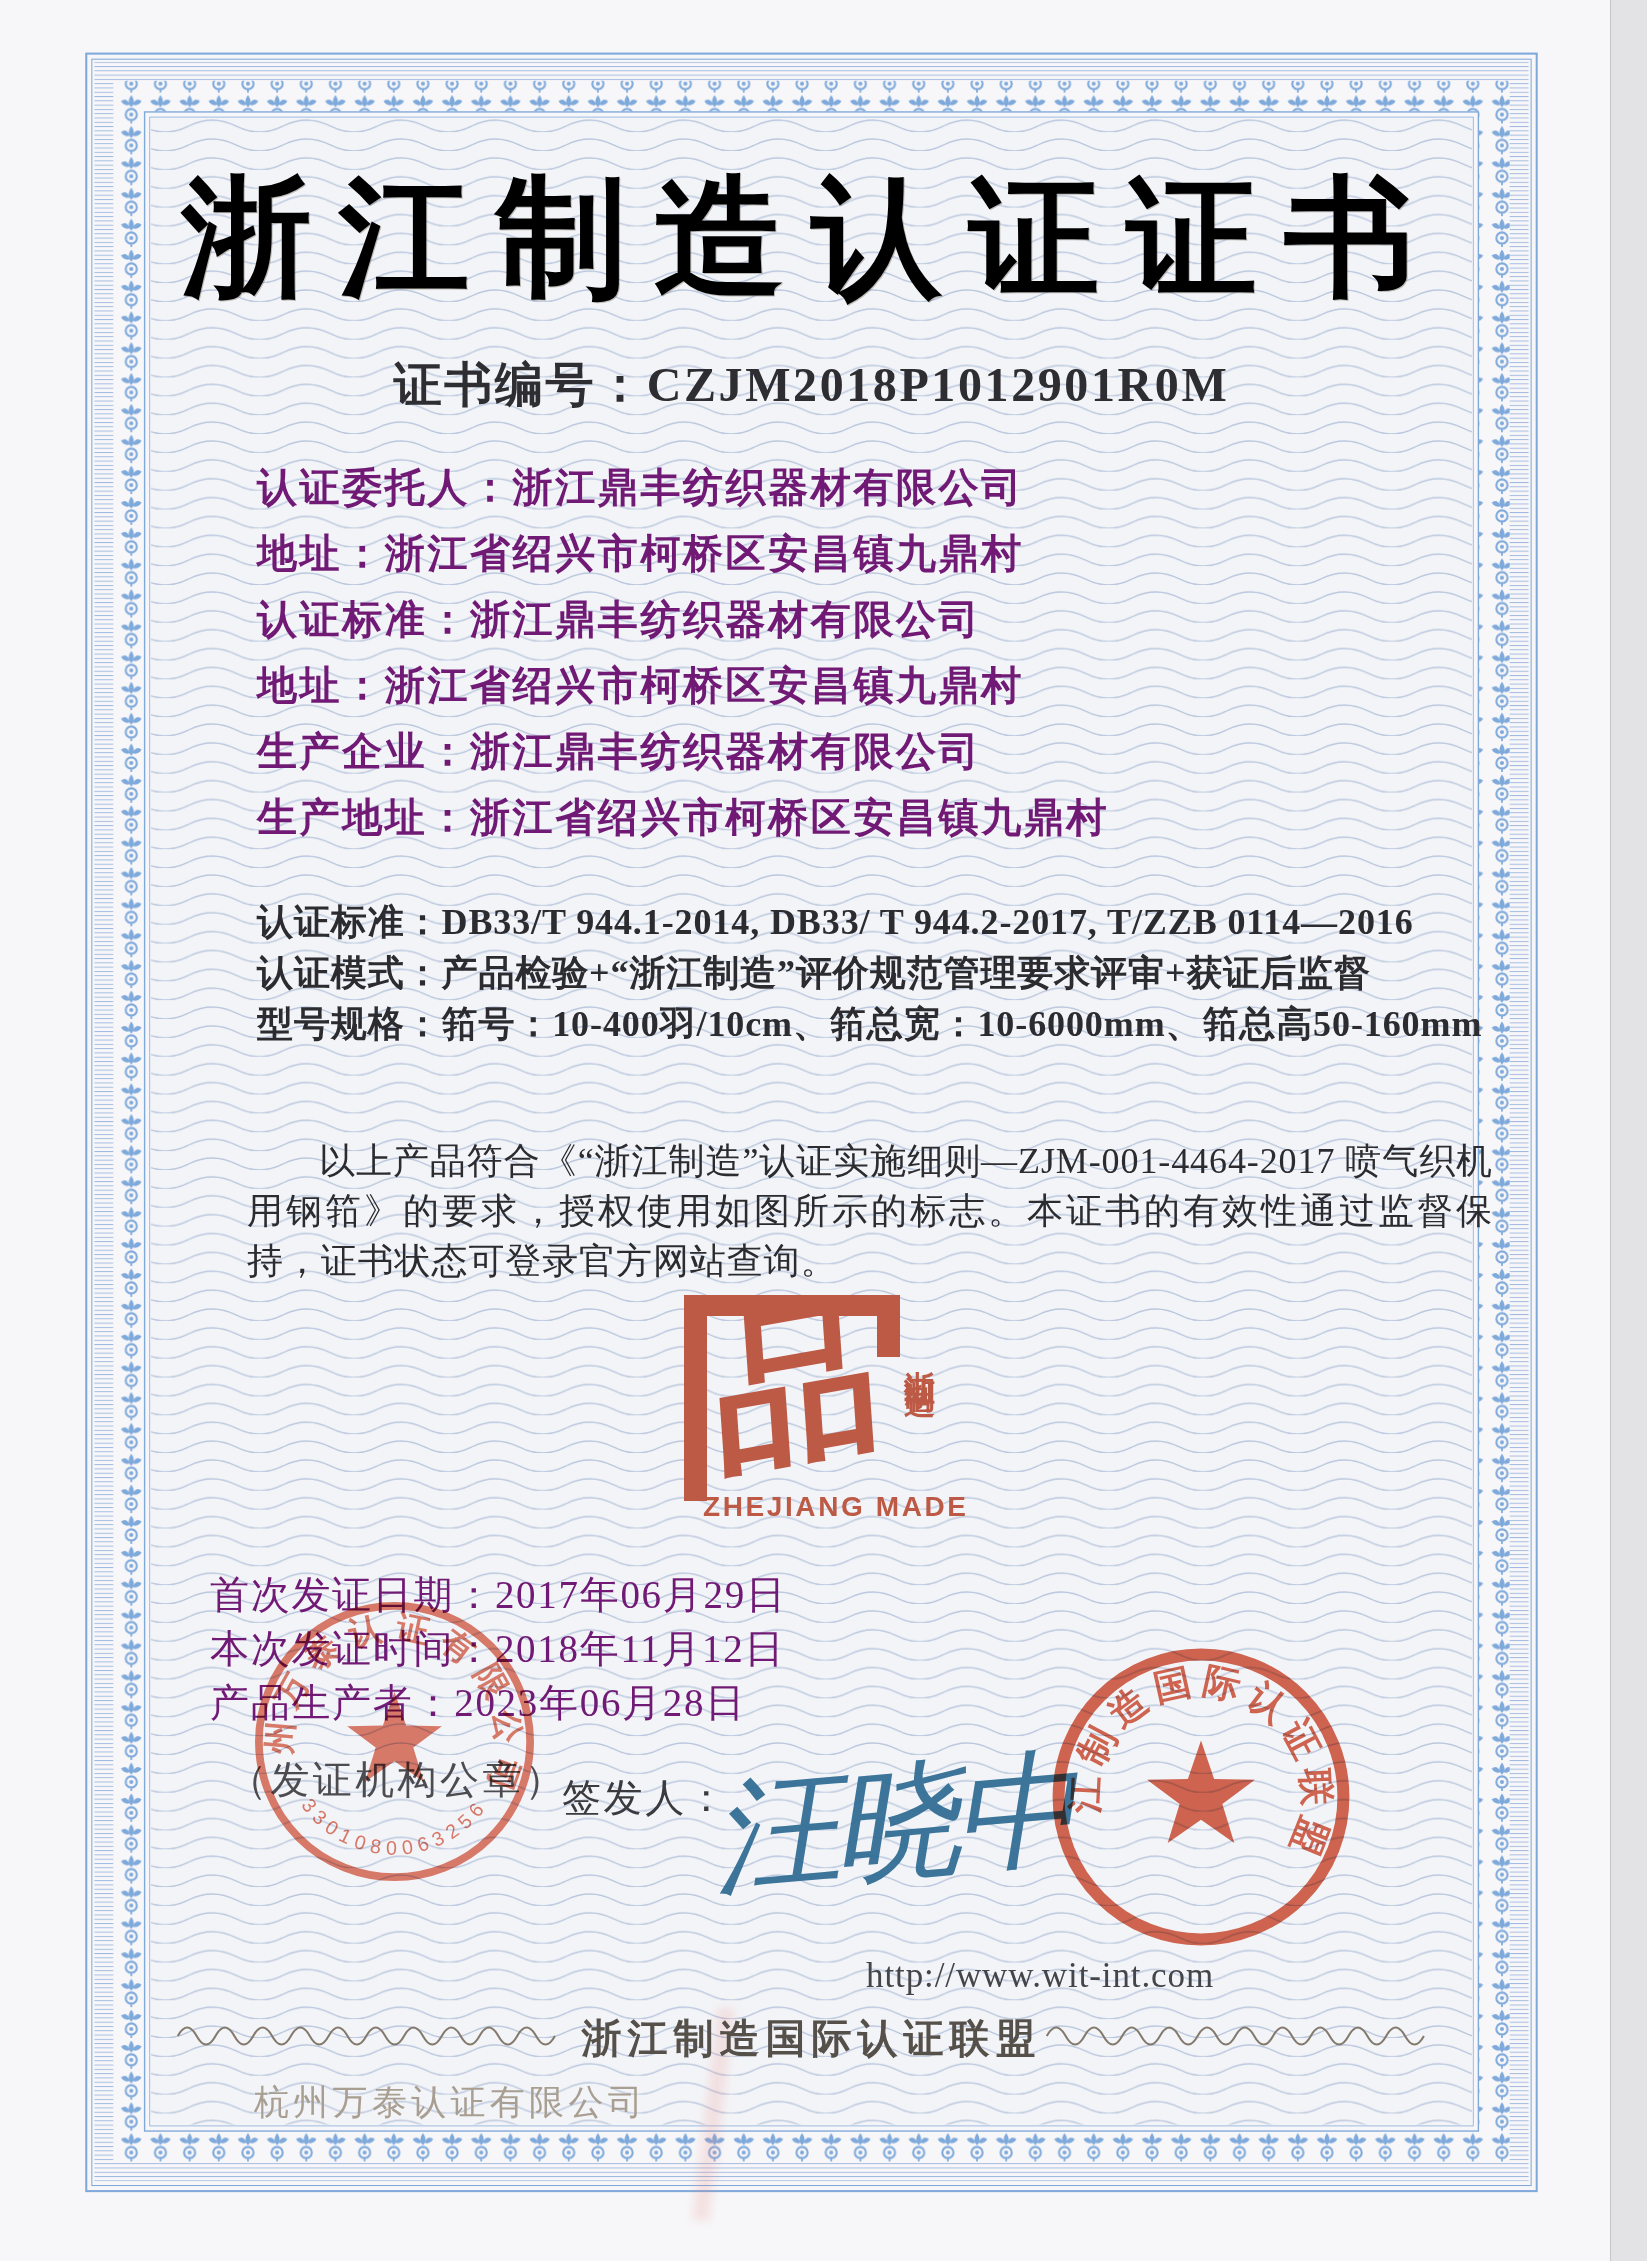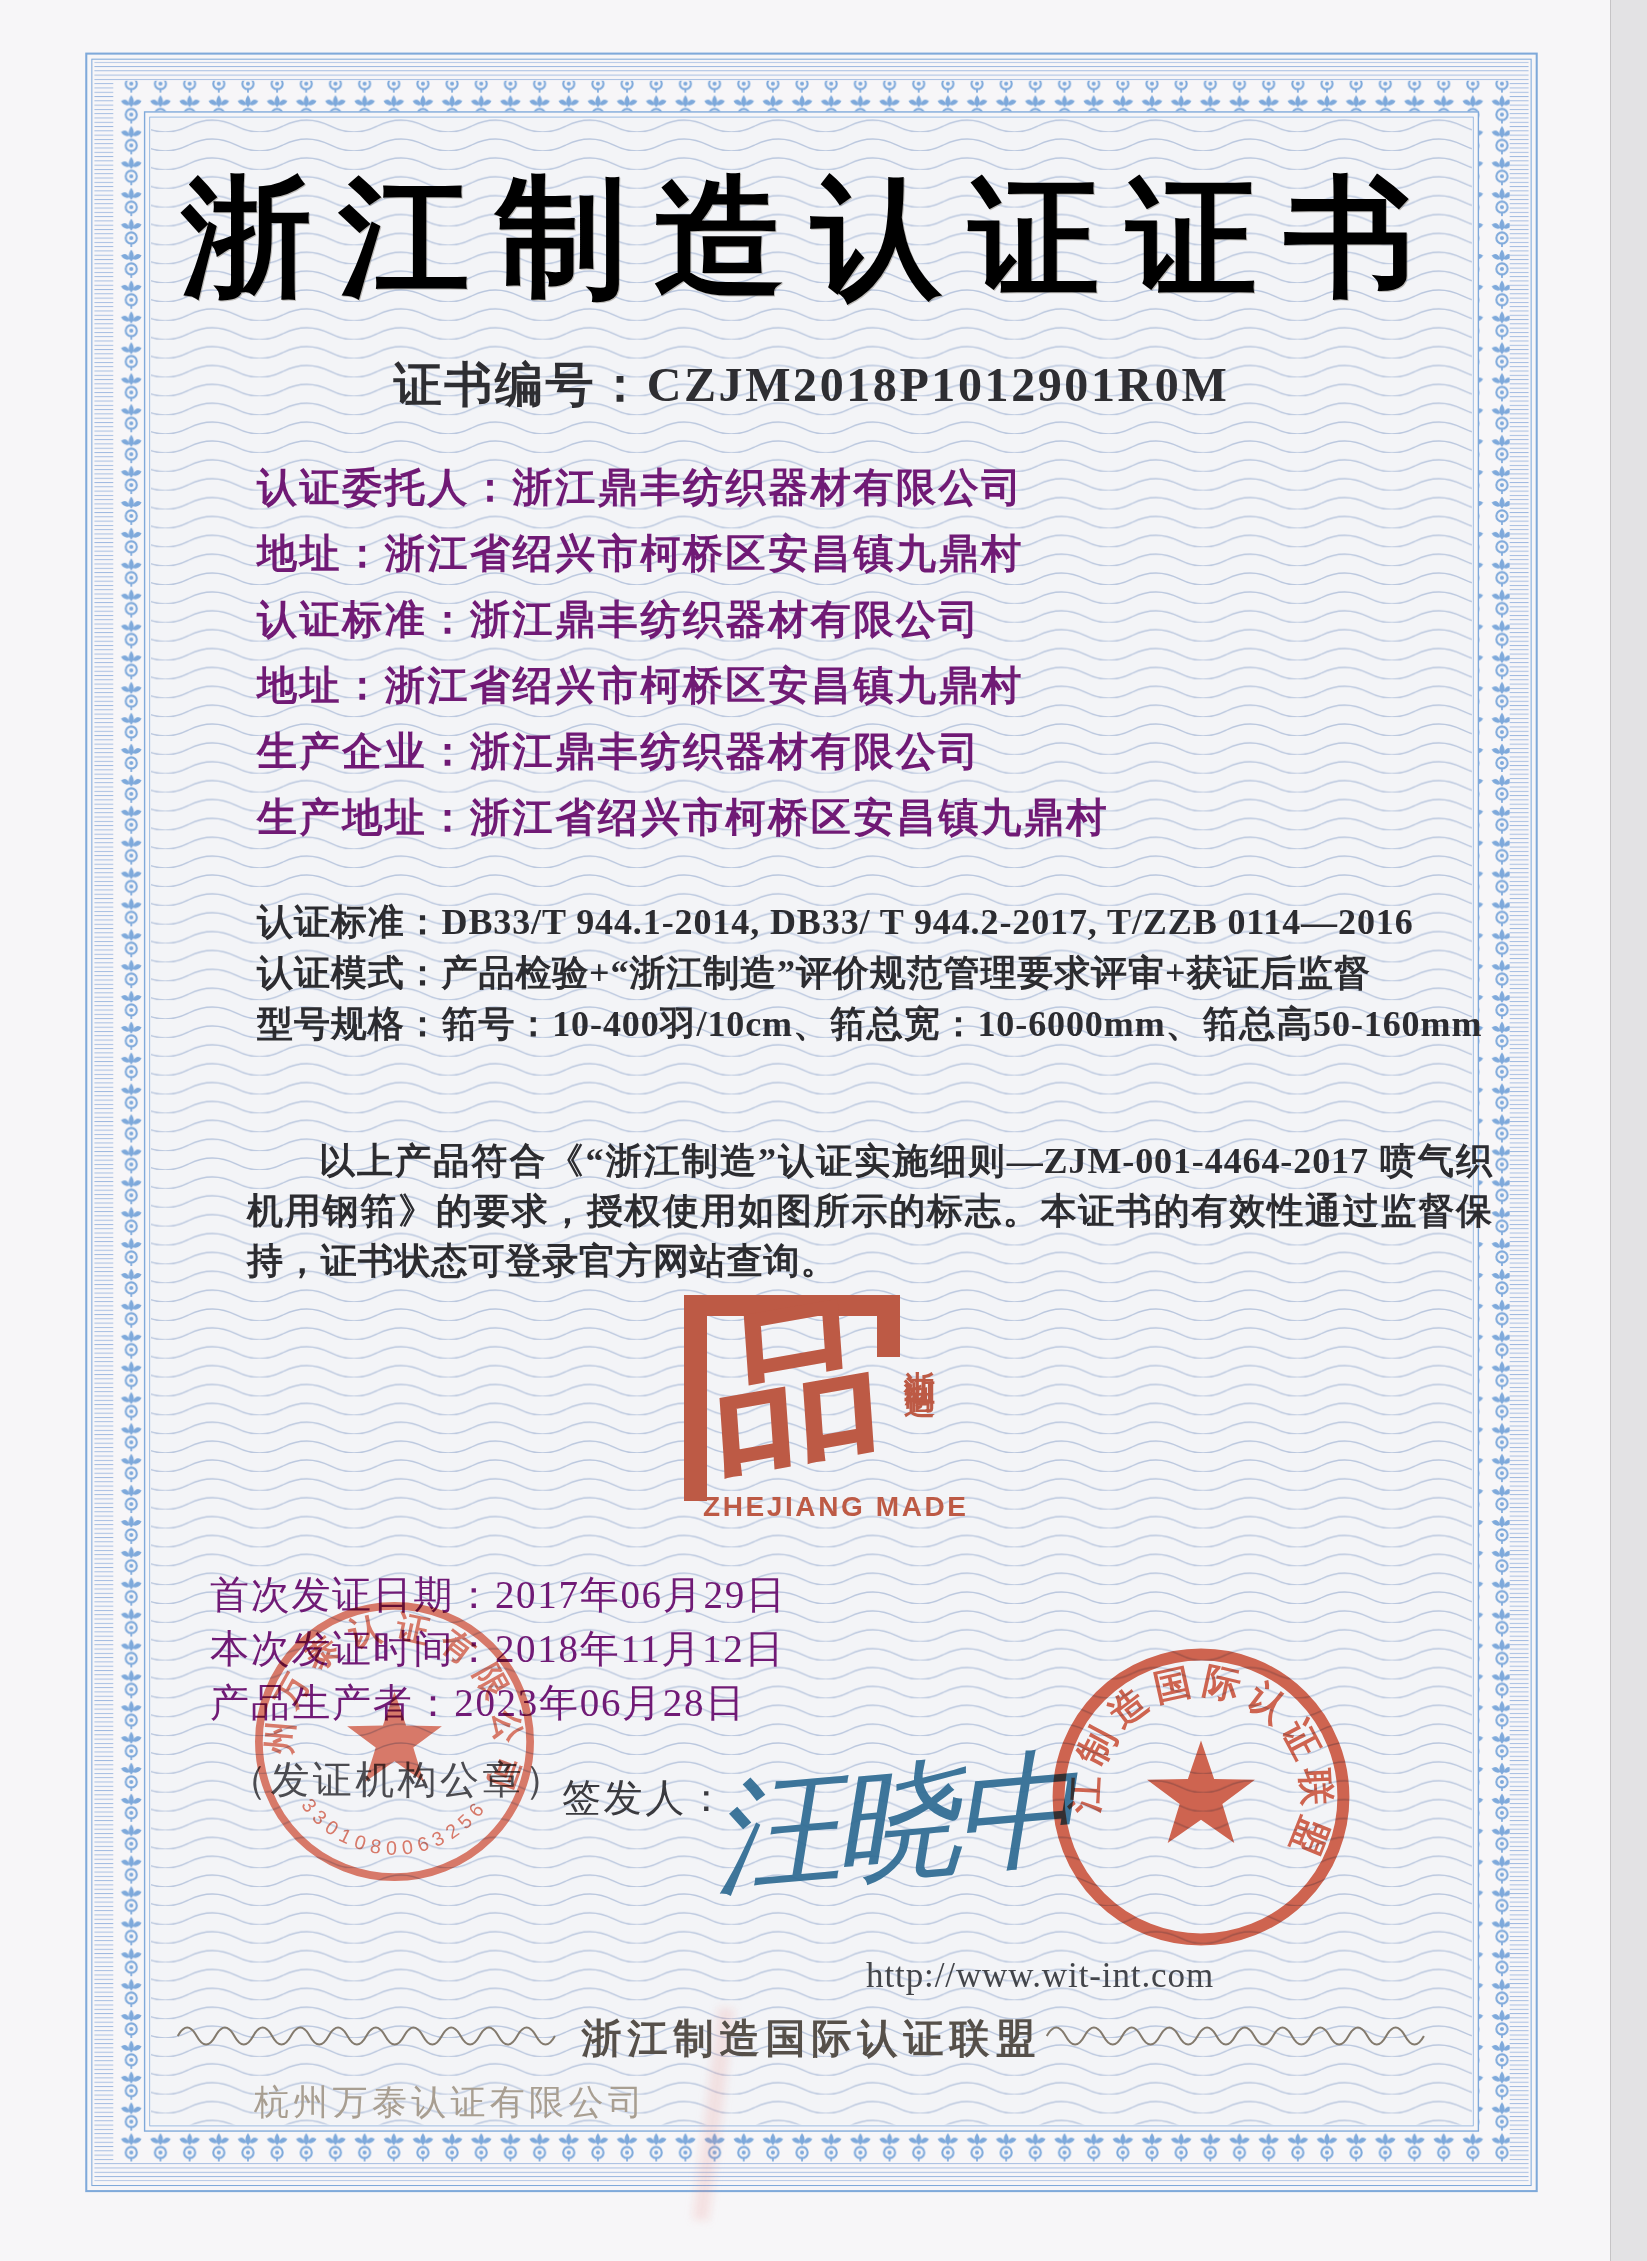--- a/index.html
+++ b/index.html
@@ -42,21 +42,21 @@
     letter-spacing:2.6px;white-space:nowrap;
   }
   #spec-block{left:257px;top:897px;width:1244px;}
   #spec-block .line{
     font-size:36px;font-weight:bold;line-height:51px;color:#2c2c30;
     letter-spacing:0.9px;white-space:nowrap;
   }
   #statement{
     left:247px;top:1136px;width:1246px;
     font-size:36px;line-height:50px;color:#2c2c30;
-    text-align:justify;text-indent:2em;letter-spacing:0.9px;font-weight:bold;
+    text-align:justify;text-indent:2em;letter-spacing:0.9px;
   }
 
   
   #logo{left:684px;top:1295px;width:257px;height:230px;z-index:2;}
   #logo .bar{position:absolute;background:#bd5a45;}
   #logo .lg-left{left:0;top:0;width:23px;height:206px;}
   #logo .lg-top{left:0;top:0;width:216px;height:21.4px;}
   #logo .lg-right{left:193px;top:0;width:23px;height:62px;}
   #logo .lg-pin{
     position:absolute;left:22px;top:5.1px;width:180px;text-align:center;

